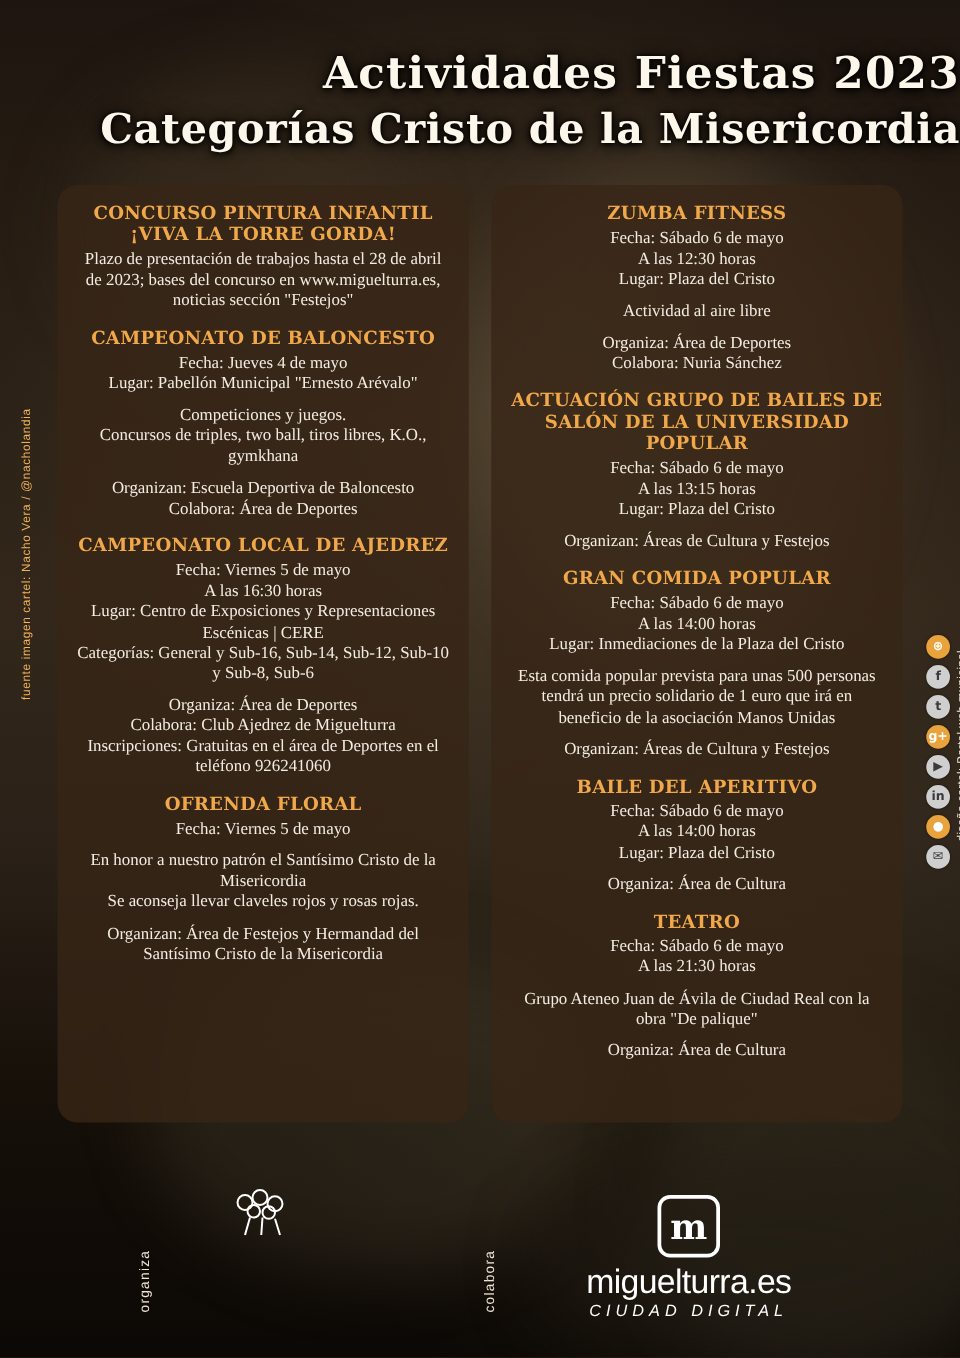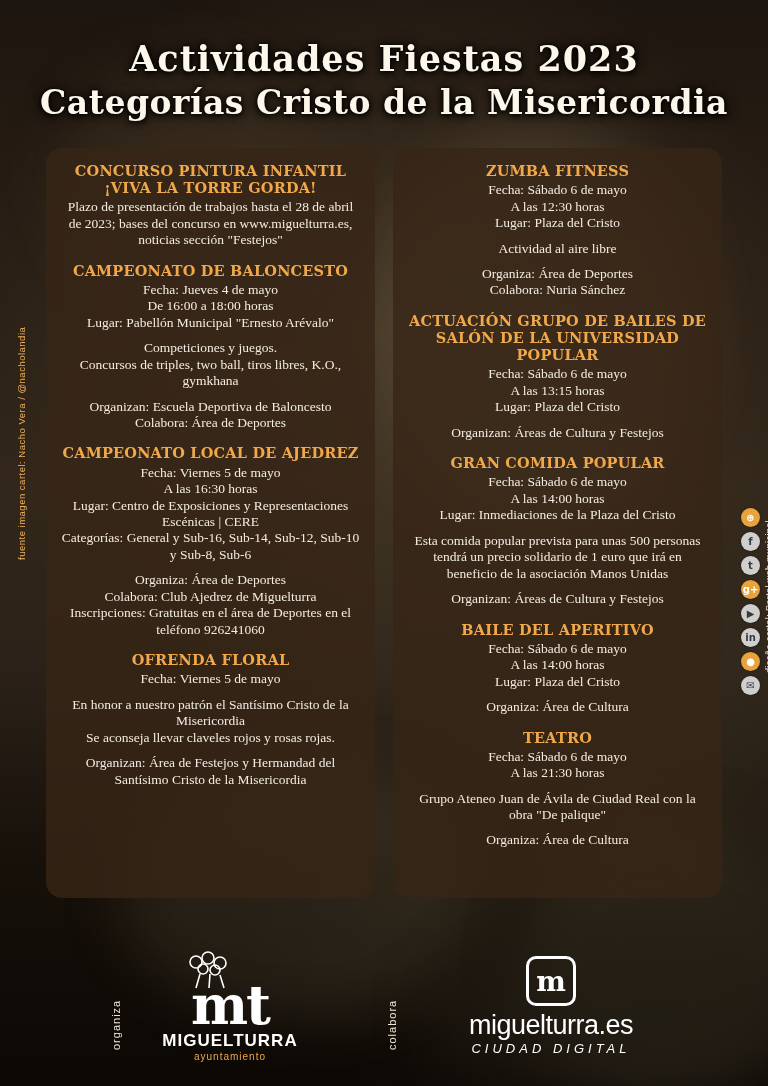--- a/index.html
+++ b/index.html
@@ -19,21 +19,21 @@
   }
   
   .bg-blob{position:absolute;border-radius:50%;filter:blur(28px);pointer-events:none;}
   .b1{left:380px;top:120px;width:320px;height:420px;background:rgba(160,140,105,0.16);}
   .b2{left:120px;top:760px;width:360px;height:260px;background:rgba(120,110,85,0.18);}
   .b3{left:520px;top:820px;width:300px;height:280px;background:rgba(60,55,40,0.35);}
   .b4{left:60px;top:60px;width:260px;height:240px;background:rgba(70,55,38,0.3);}
   .b5{left:430px;top:930px;width:340px;height:160px;background:rgba(35,30,20,0.55);}
 
   .header{
-    position:absolute;left:0;right:0;top:38px;text-align:center;z-index:5;
+    position:absolute;left:0;right:0;top:38px;text-align:right;z-index:5;
   }
   .title1{
     font-family:"DejaVu Serif", serif;
     font-size:35px;font-weight:bold;letter-spacing:1px;
     color:#fdf6ea;
     text-shadow:0 0 3px #000,0 2px 6px #000, 0 0 14px rgba(0,0,0,0.9);
   }
   .title2{
     font-family:"DejaVu Serif", serif;
     font-size:33px;font-weight:bold;letter-spacing:0.5px;margin-top:4px;
@@ -164,21 +164,20 @@
 
 <div class="columns">
   <div class="col left" id="col-left">
       <div class="blk">
         <h3>CONCURSO PINTURA INFANTIL ¡VIVA LA TORRE GORDA!</h3>
         <p>Plazo de presentación de trabajos hasta el 28 de abril de 2023; bases del concurso en www.miguelturra.es, noticias sección "Festejos"</p>
       </div>
       <div class="blk">
         <h3>CAMPEONATO DE BALONCESTO</h3>
         <p>Fecha: Jueves 4 de mayo</p>
-        <p>De 16:00 a 18:00 horas</p>
         <p>Lugar: Pabellón Municipal "Ernesto Arévalo"</p>
         <p class="gap">Competiciones y juegos.</p>
         <p>Concursos de triples, two ball, tiros libres, K.O., gymkhana</p>
         <p class="gap">Organizan: Escuela Deportiva de Baloncesto</p>
         <p>Colabora: Área de Deportes</p>
       </div>
       <div class="blk">
         <h3>CAMPEONATO LOCAL DE AJEDREZ</h3>
         <p>Fecha: Viernes 5 de mayo</p>
         <p>A las 16:30 horas</p>
@@ -260,24 +259,19 @@
     <g fill="none" stroke="#ffffff" stroke-width="1.6">
       <circle cx="20" cy="12" r="6"></circle>
         <circle cx="32" cy="8" r="6"></circle>
         <circle cx="44" cy="13" r="6"></circle>
       <circle cx="27" cy="19" r="5"></circle>
         <circle cx="39" cy="20" r="5"></circle>
       <path d="M24 24 L20 38 M34 24 L33 38 M44 25 L48 38"></path>
     </g>
   </svg>
 
-  <div class="logo-box">
-    <div class="mt-mark">mt</div>
-    <div class="mt-name">MIGUELTURRA</div>
-    <div class="mt-sub">ayuntamiento</div>
-  </div>
 
   <div class="rightlogo">
     <div class="rl-mark">m</div>
     <div class="rl-name">miguelturra.es</div>
     <div class="rl-sub">CIUDAD DIGITAL</div>
   </div>
 </div>
 
 </body></html>

